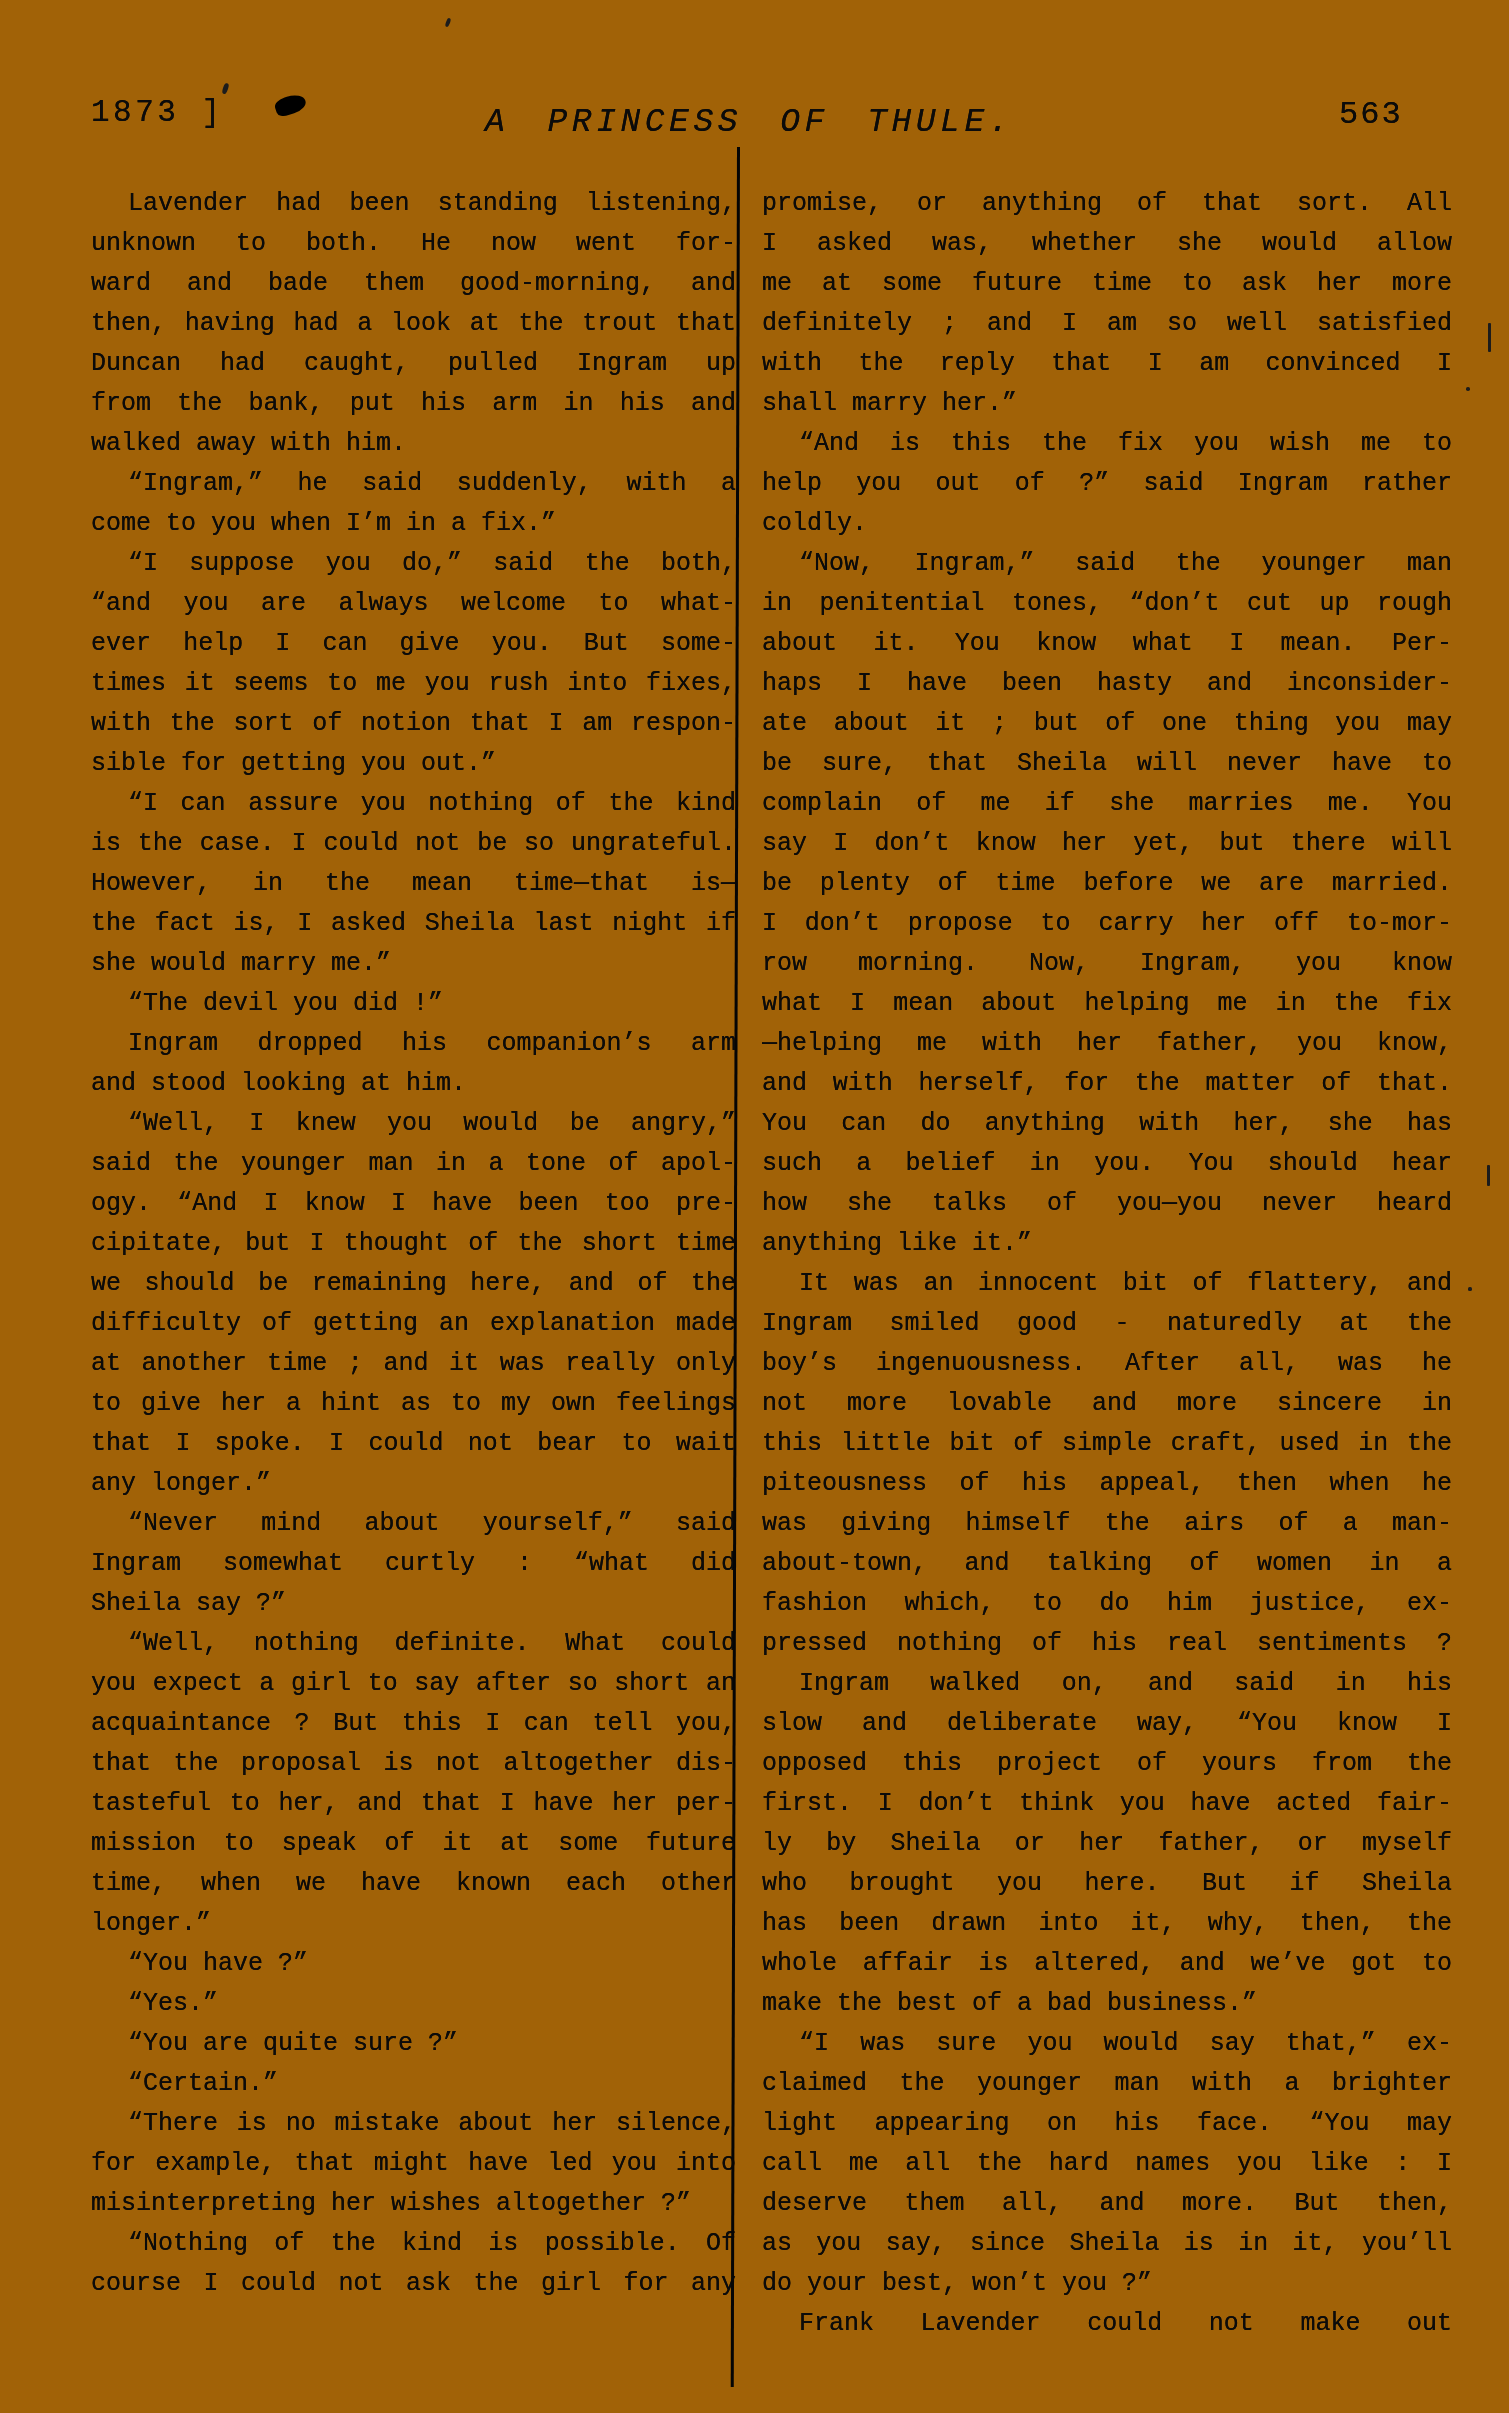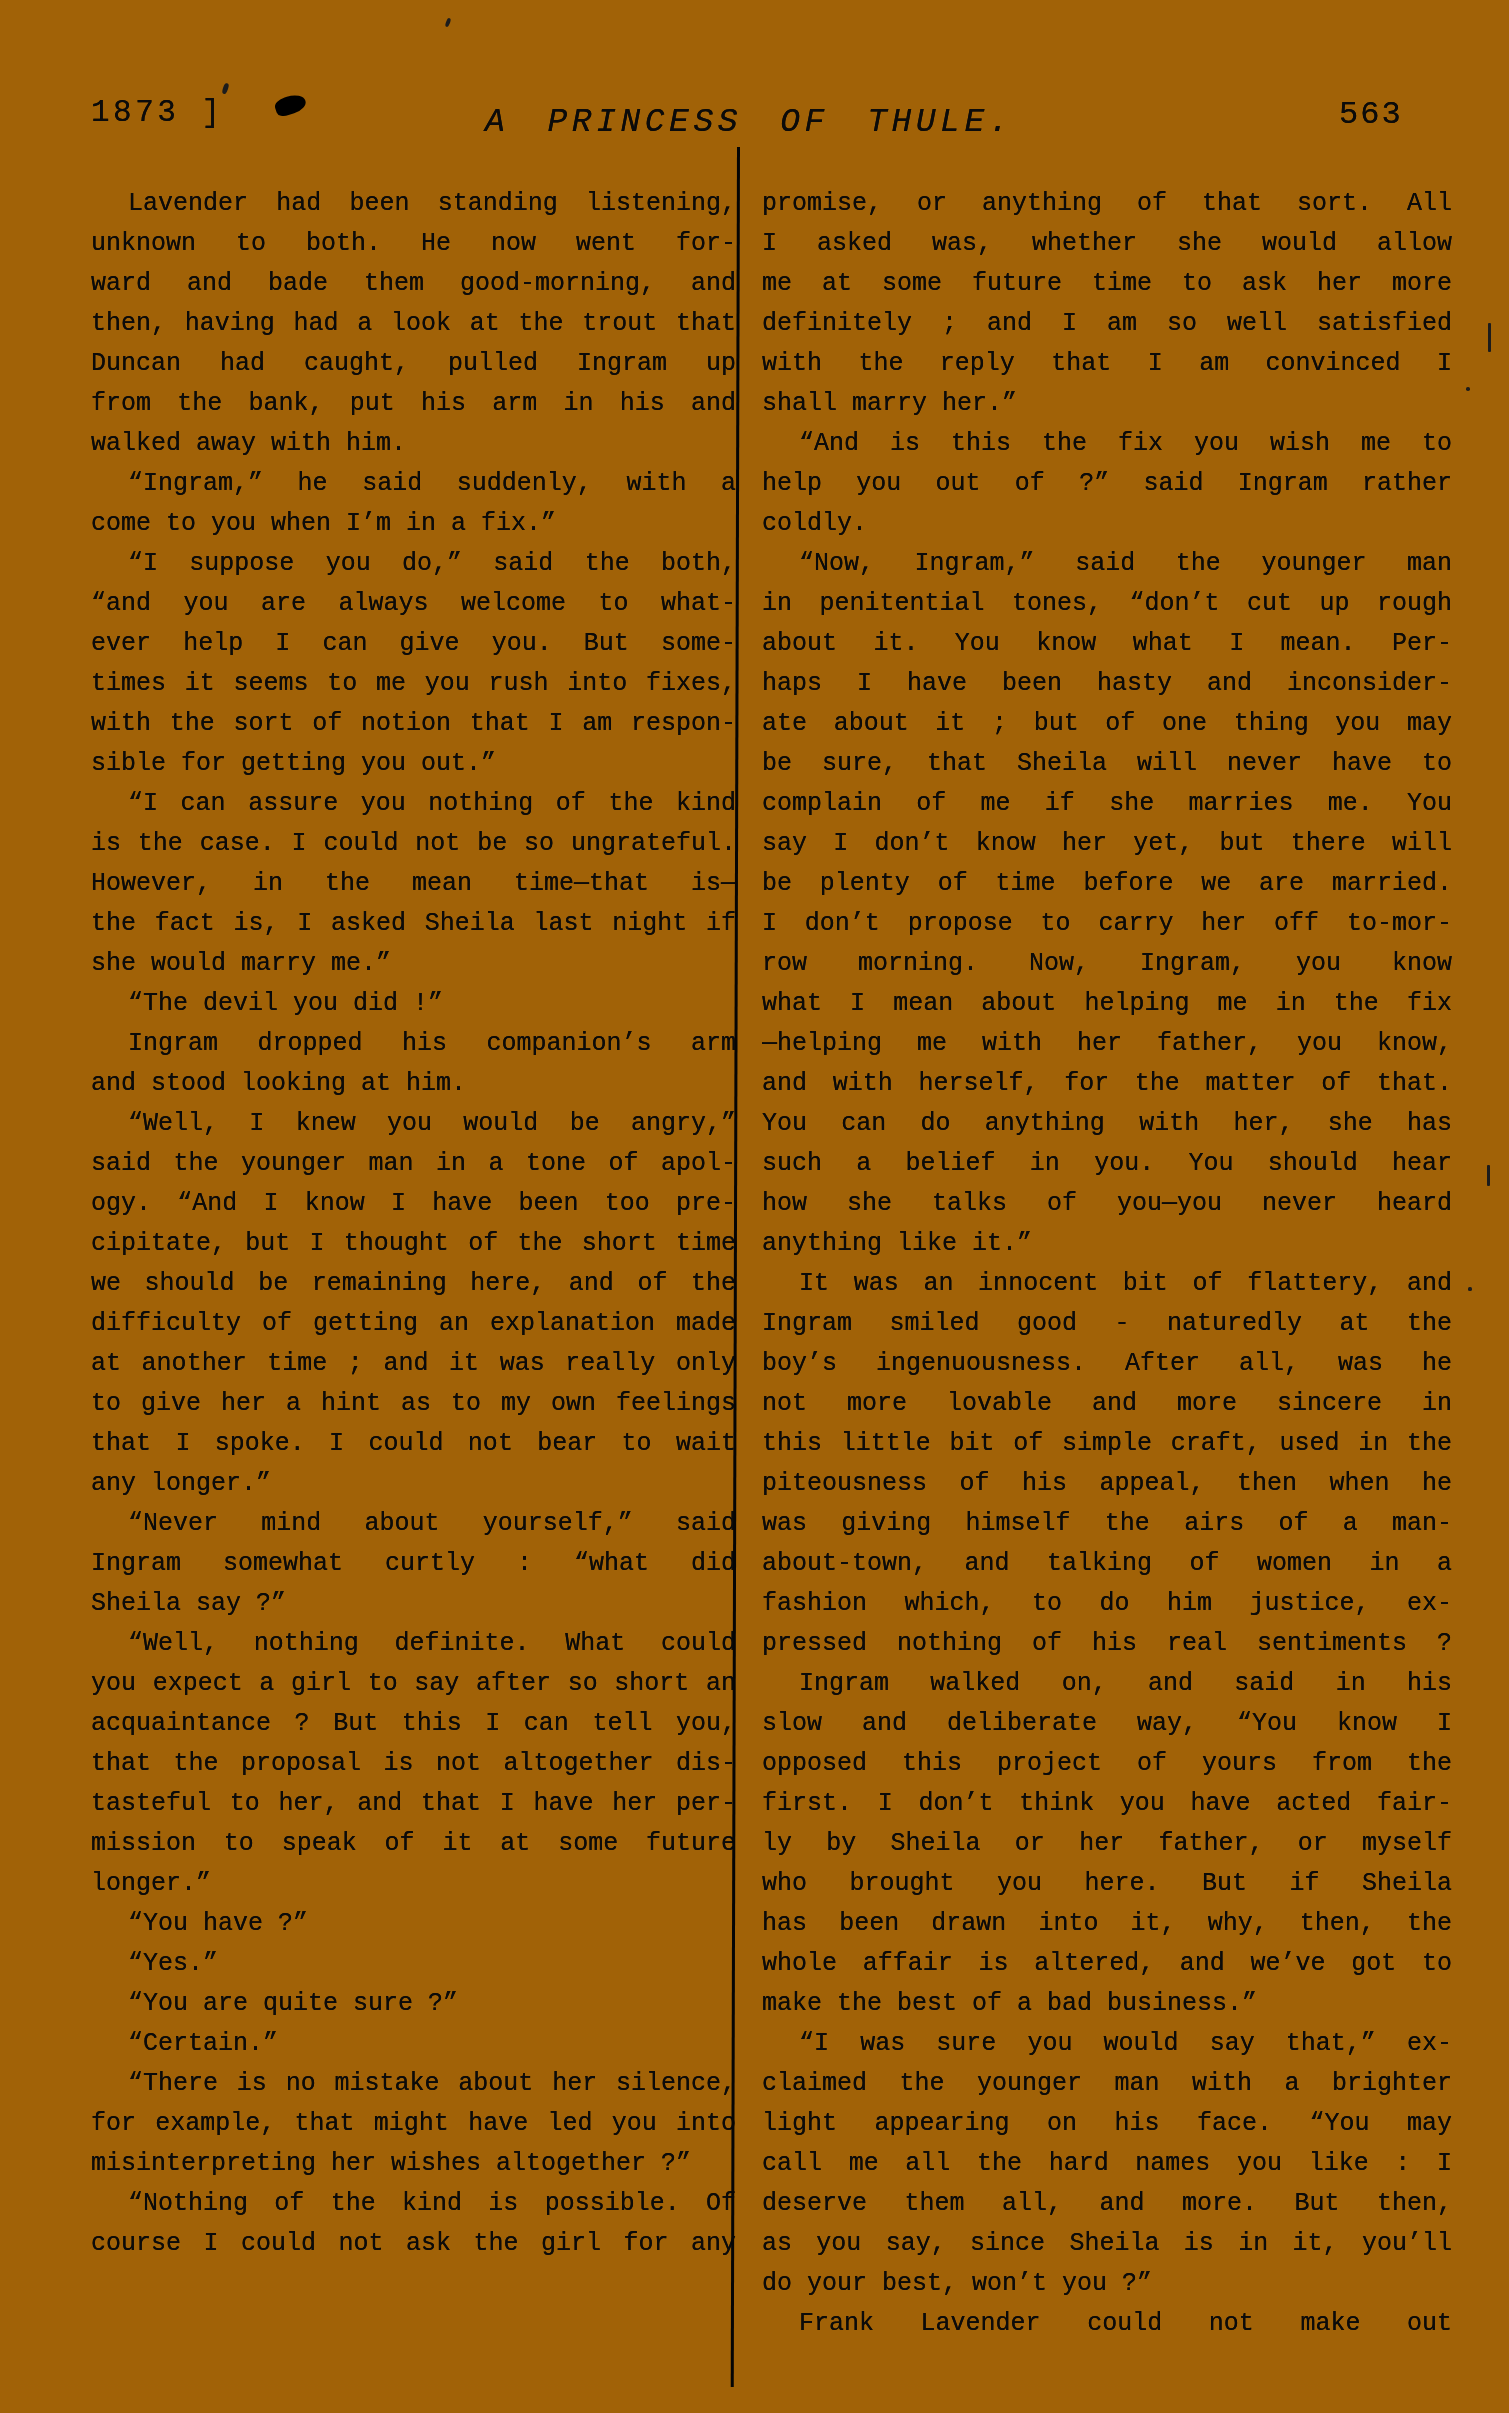--- a/index.html
+++ b/index.html
@@ -102,20 +102,21 @@
       <div class="line">any longer.”</div>
       <div class="line jl ind">“Never mind about yourself,” said</div>
       <div class="line jl">Ingram somewhat curtly : “what did</div>
       <div class="line">Sheila say ?”</div>
       <div class="line jl ind">“Well, nothing definite. What could</div>
       <div class="line jl">you expect a girl to say after so short an</div>
       <div class="line jl">acquaintance ? But this I can tell you,</div>
       <div class="line jl">that the proposal is not altogether dis-</div>
       <div class="line jl">tasteful to her, and that I have her per-</div>
       <div class="line jl">mission to speak of it at some future</div>
+      <div class="line jl">time, when we have known each other</div>
       <div class="line">longer.”</div>
       <div class="line ind">“You have ?”</div>
       <div class="line ind">“Yes.”</div>
       <div class="line ind">“You are quite sure ?”</div>
       <div class="line ind">“Certain.”</div>
       <div class="line jl ind">“There is no mistake about her silence,</div>
       <div class="line jl">for example, that might have led you into</div>
       <div class="line">misinterpreting her wishes altogether ?”</div>
       <div class="line jl ind">“Nothing of the kind is possible. Of</div>
       <div class="line jl">course I could not ask the girl for any</div>

